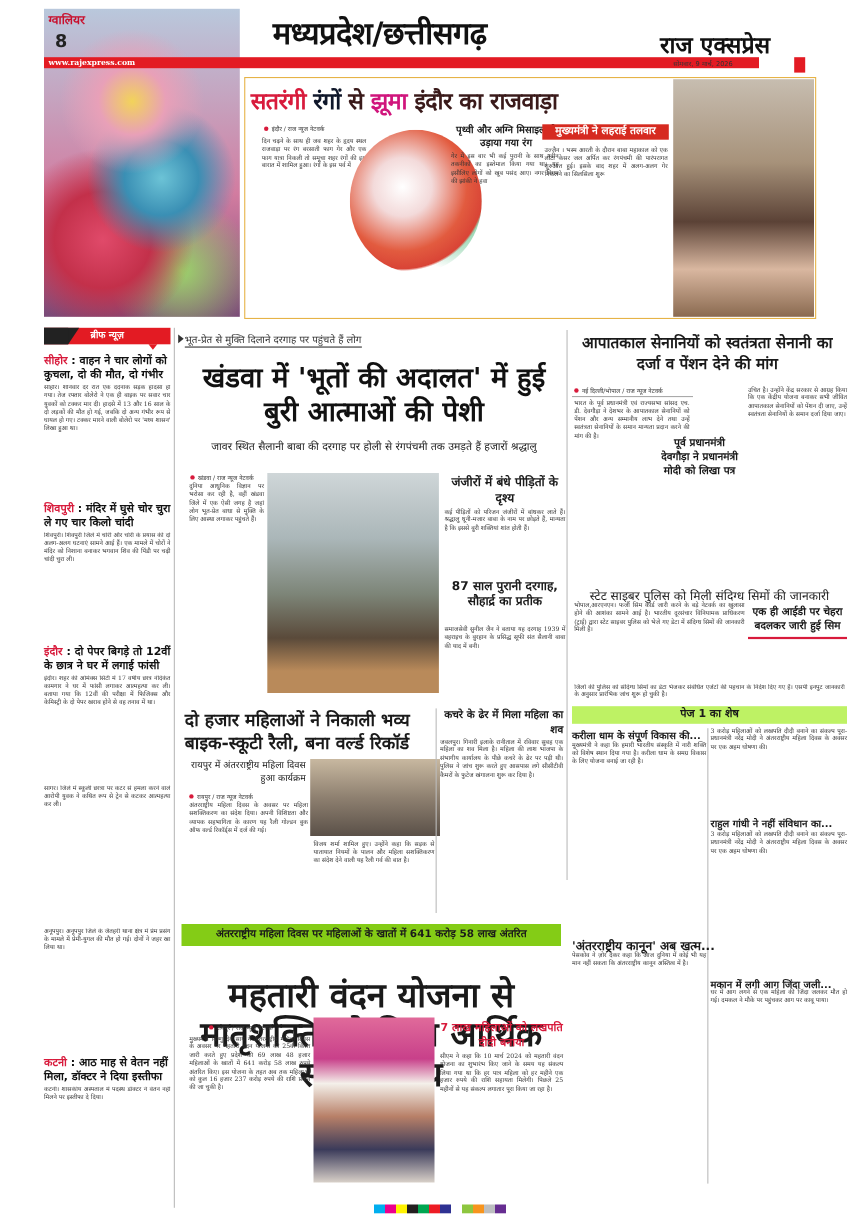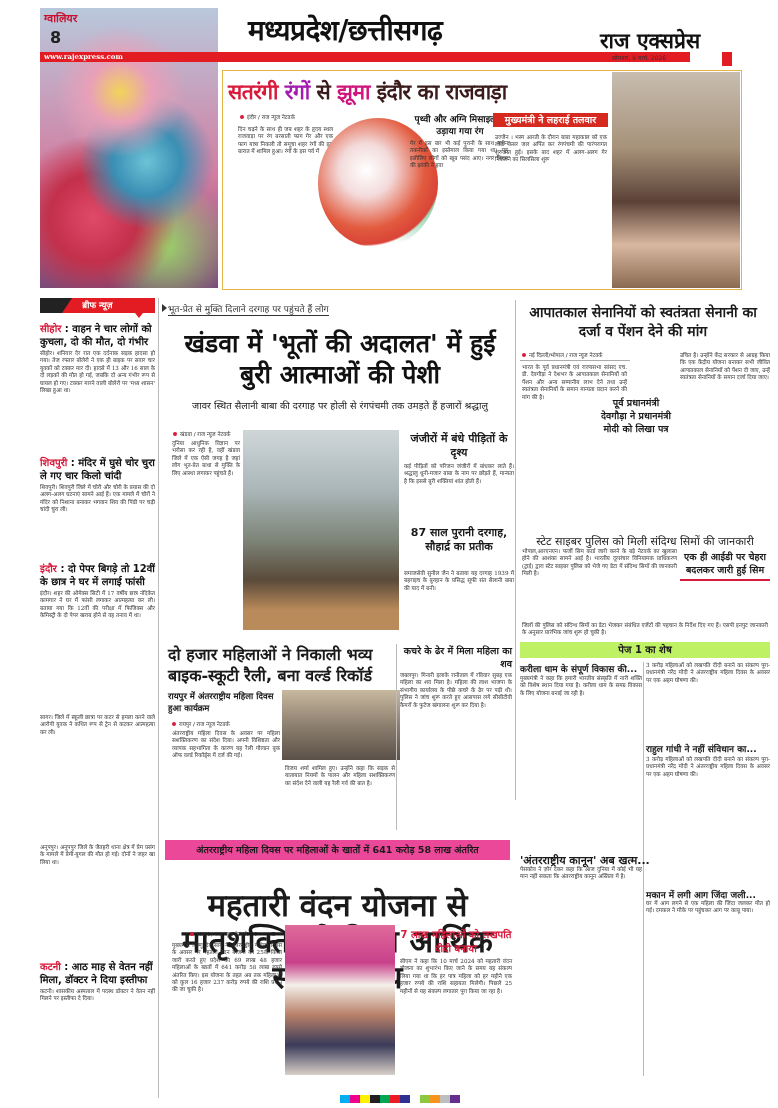--- a/index.html
+++ b/index.html
@@ -18,21 +18,21 @@
 #pageno{left:50px;top:28px;font-size:16px;font-weight:bold;color:#222}
 #redbar{left:40px;top:52px;width:650px;height:10px;background:#e31b23}
 #url{left:44px;top:52px;font-size:7px;color:#fff;font-weight:bold;font-family:"DejaVu Serif",serif;line-height:10px}
 #section{left:248px;top:10px;font-size:28px;font-weight:bold;letter-spacing:-0.5px;color:#111}
 #brand{left:600px;top:26px;font-size:21px;font-weight:bold;color:#111}
 #date{left:612px;top:54px;font-size:6px;color:#333}
 #redtab{left:722px;top:52px;width:10px;height:14px;background:#e31b23}
 
 #top-box{left:222px;top:70px;width:520px;height:220px;border:1px solid #e6b347}
 #top-head{left:228px;top:77px;font-size:21px;font-weight:bold;letter-spacing:-.5px}
-.c-red{color:#d81b3c}.c-green{color:#a21caf}.c-pink{color:#d0157c}.c-dark{color:#3a1a1a}
+.c-red{color:#d81b3c}.c-green{color:#0f172a}.c-pink{color:#d0157c}.c-dark{color:#3a1a1a}
 #top-byline{left:240px;top:113px;font-size:5.5px;color:#333}
 .dot{display:inline-block;width:4px;height:4px;border-radius:50%;background:#d81b3c;margin-right:3px;vertical-align:middle}
 #top-col1{left:238px;top:126px;width:95px;height:150px}
 #top-round{left:318px;top:118px;width:120px;height:130px;border-radius:50%;background:radial-gradient(circle at 40% 40%,#fff 0,#f3dada 25%,#e25b3f 55%,#d94436 70%,transparent 72%),radial-gradient(circle at 80% 60%,#4cb87a 0,transparent 40%)}
 #mis-head{left:407px;top:113px;font-size:9px;font-weight:bold;text-align:center;width:106px;line-height:12px}
 #mis-body{left:410px;top:140px;width:98px;height:140px}
 #cm-tag{left:493px;top:113px;width:115px;height:14px;background:#d62a20;color:#fff;font-size:9.5px;font-weight:bold;text-align:center;line-height:14px}
 #cm-photo{left:612px;top:72px;width:128px;height:216px;background:linear-gradient(180deg,#c7bdb0 0,#a7927a 35%,#5b4236 60%,#d9b7a0 80%,#8a6a50)}
 #cm-body{left:495px;top:134px;width:112px;height:150px}
 
@@ -74,30 +74,30 @@
 #intl-h{left:520px;top:852px;font-size:11px;font-weight:bold}
 #intl-b{left:520px;top:866px;width:122px;height:210px}
 #sh-r-b{left:646px;top:662px;width:124px;height:110px}
 #sh-r-b2{left:646px;top:798px;width:124px;height:94px}
 #fire-h{left:646px;top:888px;font-size:9px;font-weight:bold}
 #fire-b{left:646px;top:900px;width:124px;height:176px}
 #sh-rule{left:643px;top:662px;width:1px;height:414px;background:#bbb}
 #rt-rule{left:515px;top:300px;width:1px;height:500px;background:#bbb}
 
 #rally-head{left:168px;top:644px;width:230px;font-size:16px;font-weight:bold;line-height:21px}
-#rally-kick{left:168px;top:690px;width:110px;font-size:8.5px;font-weight:bold;line-height:12px;text-align:left}
+#rally-kick{left:168px;top:690px;width:110px;font-size:8.5px;font-weight:normal;line-height:12px;text-align:right}
 #rally-byline{left:172px;top:720px;font-size:5.5px;color:#333}
 #rally-photo{left:282px;top:690px;width:118px;height:70px;background:linear-gradient(180deg,#c8b8a0,#8e8070 50%,#5a5048)}
 #rally-b1{left:172px;top:730px;width:108px;height:100px}
 #rally-b2{left:285px;top:765px;width:110px;height:65px}
 #kachre-h{left:400px;top:644px;width:112px;font-size:9.5px;font-weight:bold;text-align:right;line-height:13px}
 #kachre-b{left:400px;top:672px;width:112px;height:160px}
 #kachre-rule{left:396px;top:644px;width:1px;height:186px;background:#bbb}
 
-#mah-strip{left:165px;top:840px;width:345px;height:20px;background:#ec4899;font-size:9.5px;font-weight:bold;line-height:20px;text-align:center}
+#mah-strip{left:165px;top:840px;width:345px;height:20px;background:#84cc16;font-size:9.5px;font-weight:bold;line-height:20px;text-align:center}
 #mah-head{left:165px;top:887px;width:345px;font-size:31px;font-weight:bold;text-align:center;line-height:36px}
 #mah-byline{left:190px;top:930px;font-size:5.5px;color:#333}
 #mah-b1{left:172px;top:942px;width:110px;height:136px}
 #mah-photo{left:285px;top:925px;width:110px;height:150px;background:linear-gradient(180deg,#e06a9a 0,#c8408a 25%,#f4f0ea 40%,#b88068 60%,#3b3b5a 80%,#d8d0c8)}
 #lakh-h{left:400px;top:928px;width:112px;font-size:10px;font-weight:bold;color:#d81b3c;text-align:center;line-height:14px}
 #lakh-b{left:400px;top:958px;width:112px;height:118px}
 
 #foot{left:40px;top:1095px;width:720px;height:8px;display:flex;justify-content:center;gap:0}
 .sw{width:10px;height:8px}
 </style>
@@ -136,21 +136,21 @@
 <div class="abs" id="left-rule"></div>
 
 <div class="brief-item" style="top:322px">
   <div class="brief-h"><span class="place">सीहोर</span> : <span>वाहन ने चार लोगों को कुचला, दो की मौत, दो गंभीर</span></div>
   <div class="body-text brief-b" style="height:70px;overflow:hidden">सीहोर। शनिवार देर रात एक दर्दनाक सड़क हादसा हो गया। तेज रफ्तार बोलेरो ने एक ही बाइक पर सवार चार युवकों को टक्कर मार दी। हादसे में 13 और 16 साल के दो लड़कों की मौत हो गई, जबकि दो अन्य गंभीर रूप से घायल हो गए। टक्कर मारने वाली बोलेरो पर 'मध्य शासन' लिखा हुआ था।</div>
 </div>
 <div class="brief-item" style="top:456px">
   <div class="brief-h"><span class="place">शिवपुरी</span> : <span>मंदिर में घुसे चोर चुरा ले गए चार किलो चांदी</span></div>
   <div class="body-text brief-b" style="height:80px;overflow:hidden">शिवपुरी। शिवपुरी जिले में चोरी और चोरी के प्रयास की दो अलग-अलग घटनाएं सामने आई हैं। एक मामले में चोरों ने मंदिर को निशाना बनाकर भगवान शिव की पिंडी पर चढ़ी चांदी चुरा ली।</div>
 </div>
-<div class="brief-item" style="top:562px">
+<div class="brief-item" style="top:586px">
   <div class="brief-h"><span class="place">इंदौर</span> : <span>दो पेपर बिगड़े तो 12वीं के छात्र ने घर में लगाई फांसी</span></div>
   <div class="body-text brief-b" style="height:80px;overflow:hidden">इंदौर। शहर की ओमेक्स सिटी में 17 वर्षीय छात्र नंदिकेत कामगार ने घर में फांसी लगाकर आत्महत्या कर ली। बताया गया कि 12वीं की परीक्षा में फिजिक्स और केमिस्ट्री के दो पेपर खराब होने से वह तनाव में था।</div>
 </div>
 <div class="brief-item" style="top:712px">
   <div class="body-text brief-b" style="height:90px;overflow:hidden">सागर। जिले में स्कूली छात्रा पर कटर से हमला करने वाले आरोपी युवक ने कथित रूप से ट्रेन से कटकर आत्महत्या कर ली।</div>
 </div>
 <div class="brief-item" style="top:842px">
   <div class="body-text brief-b" style="height:74px;overflow:hidden">अनूपपुर। अनूपपुर जिले के जैतहरी थाना क्षेत्र में प्रेम प्रसंग के मामले में प्रेमी-युगल की मौत हो गई। दोनों ने जहर खा लिया था।</div>
 </div>
 <div class="brief-item" style="top:960px">

